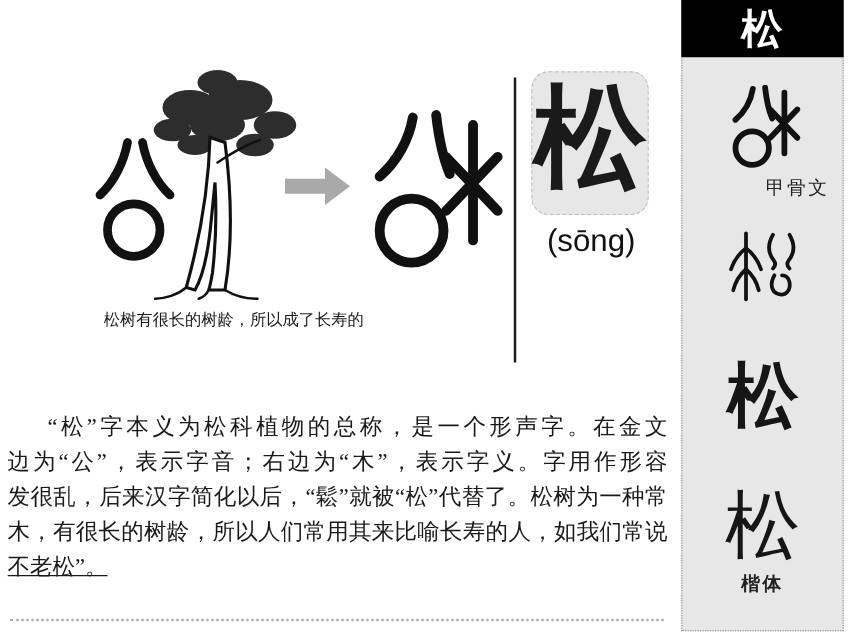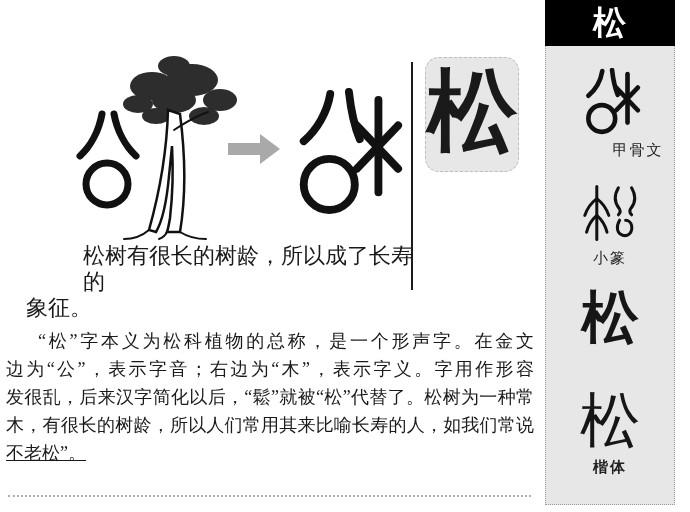--- a/index.html
+++ b/index.html
@@ -25,21 +25,21 @@
     display:flex; align-items:center; justify-content:center; box-sizing:border-box;
   }
   .big-char { font-size:90px; font-weight:bold; line-height:1; margin-top:-6px; }
 
   .pinyin {
     position:absolute; left:414px; top:179px; width:118px; text-align:center;
     font-family:"Liberation Sans", sans-serif; font-size:25px; color:#111;
   }
 
   
-  .caption { position:absolute; left:26px; top:243px; width:394px; font-size:22px; line-height:26px; }
+  .caption { position:absolute; left:26px; top:243px; width:394px; font-size:13px; line-height:26px; }
   .caption .l1 { padding-left:57px; }
 
   
   .paragraph { position:absolute; left:6px; top:327px; width:528px; font-size:18px; }
   .para-line { height:28px; line-height:28px; text-align:justify; text-align-last:justify; overflow:hidden; }
   .para-line.first { text-indent:32px; }
   .para-line.last { text-align-last:left;text-decoration:underline; }
 
   .dotted-rule { position:absolute; left:8px; top:495px; width:523px; height:0; border-top:2px dotted #adadad; }
 
@@ -119,24 +119,24 @@
       <path d="M72,38 L114,82"></path>
       <path d="M114,38 L72,82"></path>
     </svg>
   </div>
 
   <div class="divider-line"></div>
 
   <div class="char-box">
     <span class="big-char">松</span>
   </div>
+  <div class="pinyin">(sōng)</div>
 
   <div class="caption">
     <div class="l1">松树有很长的树龄，所以成了长寿的</div>
-    <div class="l2">象征。</div>
   </div>
 
   <div class="paragraph">
     <div class="para-line first">“松”字本义为松科植物的总称，是一个形声字。在金文中，“松”字左</div>
     <div class="para-line">边为“公”，表示字音；右边为“木”，表示字义。字用作形容词，“公”和</div>
     <div class="para-line">发很乱，后来汉字简化以后，“鬆”就被“松”代替了。松树为一种常绿乔</div>
     <div class="para-line">木，有很长的树龄，所以人们常用其来比喻长寿的人，如我们常说的“寿如</div>
     <div class="para-line last">不老松”。</div>
   </div>
 
@@ -165,21 +165,20 @@
         <path d="M28,6 L28,94"></path>
         <path d="M28,26 C20,32 12,42 8,54"></path>
         <path d="M28,26 C36,32 44,42 48,54"></path>
         <path d="M28,54 C21,60 14,70 11,82"></path>
         <path d="M28,54 C35,60 42,70 45,82"></path>
         <path d="M64,8 C57,20 57,32 65,42 C68,46 67,50 64,53"></path>
         <path d="M86,8 C93,20 93,32 85,42 C82,46 83,50 86,53"></path>
         <path d="M66,62 C60,72 61,84 71,87 C81,90 88,82 86,71 C85,66 81,62 76,62"></path>
       </svg>
     </div>
-    <div class="sb-label l2">小篆</div>
 
     <div class="sb-char c3">松</div>
 
     <div class="sb-char c4">松</div>
     <div class="sb-label l4">楷体</div>
 
   </div>
 
 </div>
 

